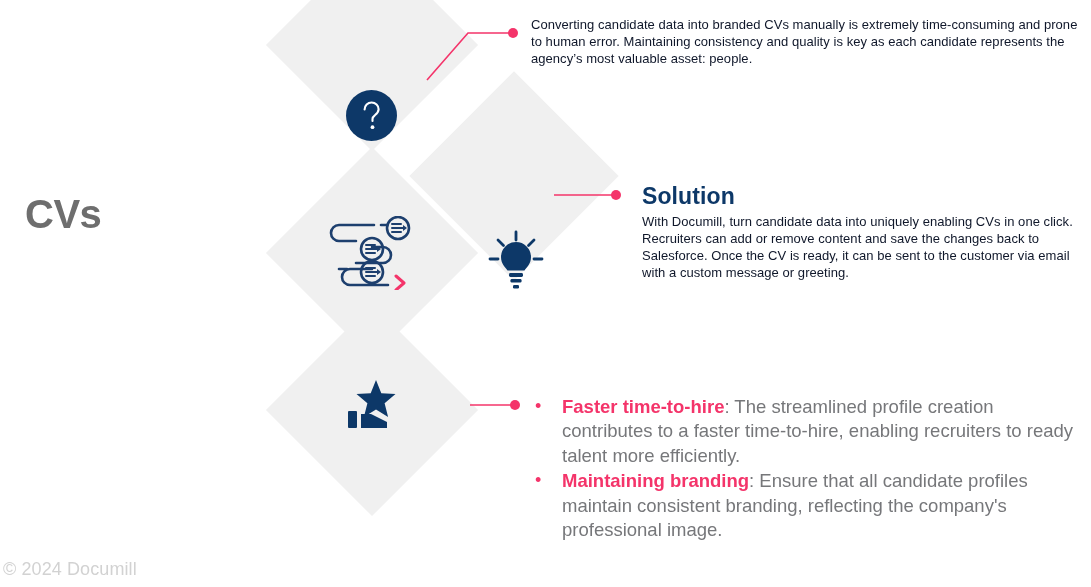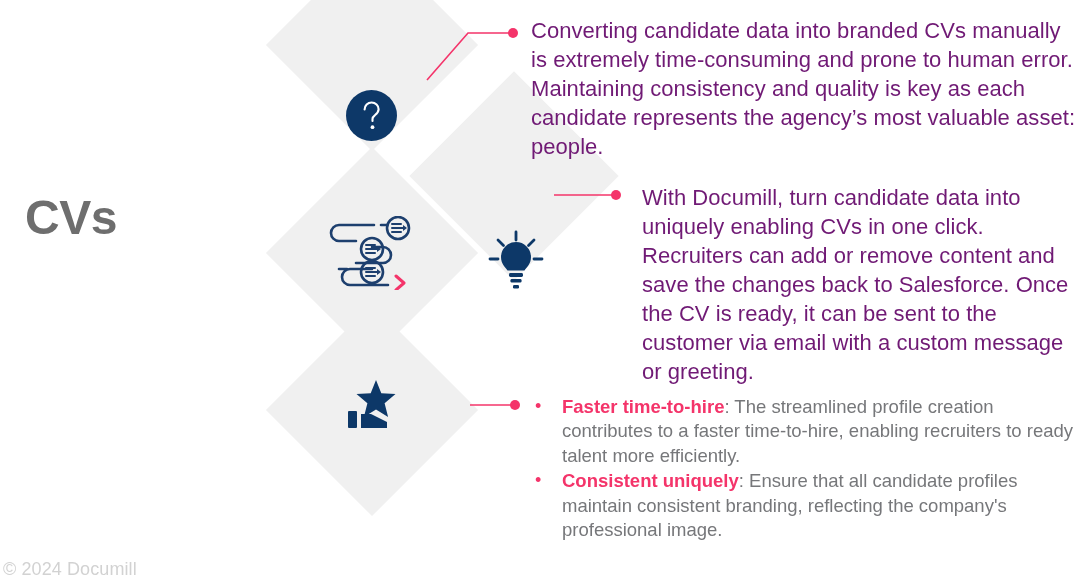--- a/index.html
+++ b/index.html
@@ -14,21 +14,21 @@
     overflow: hidden;
     font-family: "Liberation Sans", sans-serif;
     -webkit-font-smoothing: antialiased;
   }
 
   
   #page-title {
     position: absolute;
     left: 25px;
     top: 194px;
-    font-size: 48px;
+    font-size: 40px;
     font-weight: bold;
     color: #6e6e6e;
     letter-spacing: -0.5px;
     line-height: 1;
   }
 
   
   .diamond {
     position: absolute;
     background: #f0f0f0;
@@ -64,23 +64,23 @@
   .block h2 {
     margin: 0 0 2px 0;
     font-size: 23px;
     font-weight: bold;
     color: #0d3868;
     letter-spacing: 0.1px;
     line-height: 1.2;
   }
   .block p {
     margin: 0;
-    font-size: 22px;
+    font-size: 13px;
     line-height: 1.32;
-    color: #701a75;
+    color: #0f172a;
     letter-spacing: 0.05px;
   }
 
   #block-challenge { left: 531px; top: 16px;  width: 550px; }
   #block-solution  { left: 642px; top: 183px; width: 440px; }
   #block-benefits  { left: 531px; top: 391px; width: 550px; }
 
   
   ul.bullets {
     margin: 4px 0 0 0;
@@ -219,29 +219,30 @@
     <path d="M0 7 H45" stroke="#f4346a" stroke-width="1.6" fill="none"></path>
     <circle cx="45" cy="7" r="5" fill="#f4346a"></circle>
   </svg>
 </div>
 
 <div class="block" id="block-challenge">
   <p>Converting candidate data into branded CVs manually is extremely time-consuming and prone to human error. Maintaining consistency and quality is key as each candidate represents the agency’s most valuable asset: people.</p>
 </div>
 
 <div class="block" id="block-solution">
+  <h2>Solution</h2>
   <p>With Documill, turn candidate data into uniquely enabling CVs in one click. Recruiters can add or remove content and save the changes back to Salesforce. Once the CV is ready, it can be sent to the customer via email with a custom message or greeting.</p>
 </div>
 
 <div class="block" id="block-benefits">
   <ul class="bullets">
     <li>
       <span class="dot">•</span>
       <span class="lead">Faster time-to-hire</span><span>: The streamlined profile creation contributes to a faster time-to-hire, enabling recruiters to ready talent more efficiently.</span>
     </li>
     <li>
       <span class="dot">•</span>
-      <span class="lead">Consistent uniquely</span><span>: Ensure that all candidate profiles maintain consistent branding, reflecting the company's professional image.</span>
+      <span class="lead">Maintaining branding</span><span>: Ensure that all candidate profiles maintain consistent branding, reflecting the company's professional image.</span>
     </li>
   </ul>
 </div>
 
 <div id="footer">© 2024 Documill</div>
 
 </body></html>

